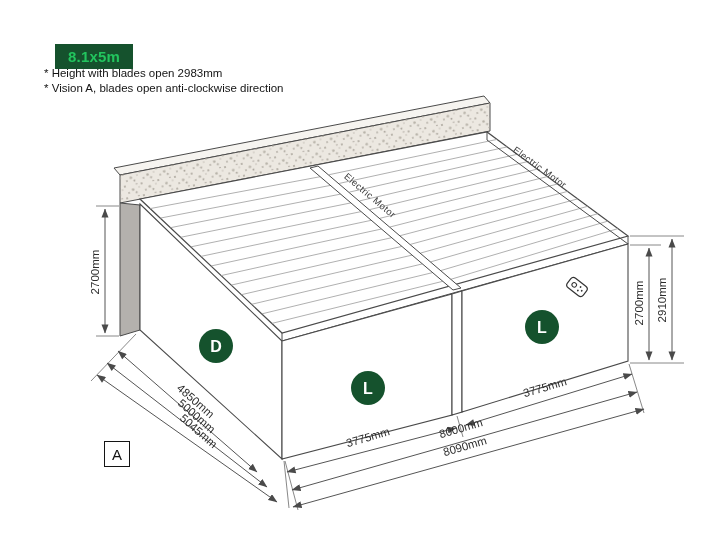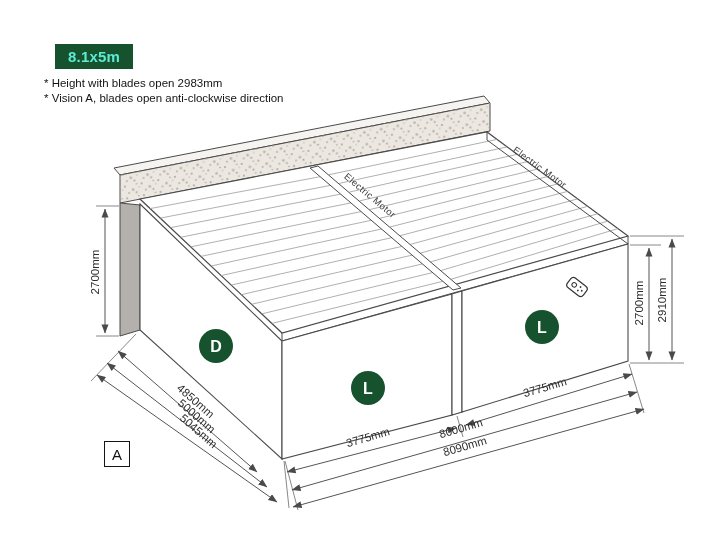--- a/index.html
+++ b/index.html
@@ -1,20 +1,20 @@
 <!DOCTYPE html>
 <html><head>
 <meta charset="utf-8">
 <style>
   html,body{margin:0;padding:0;background:#fff;}
   body{width:720px;height:554px;position:relative;font-family:"Liberation Sans",sans-serif;}
   .canvas{position:absolute;inset:0;background:#fff;overflow:hidden;}
-  .badge{position:absolute;left:55px;top:44px;background:#15522d;color:#5eead4;font-size:15px;
+  .badge{position:absolute;left:55px;top:44px;background:#15522d;color:#22c55e;font-size:15px;
          font-weight:bold;padding:4px 13px;letter-spacing:.2px;}
-  .notes{position:absolute;left:44px;top:76px;font-size:11.5px;color:#141414;line-height:15px;}
+  .notes{position:absolute;left:44px;top:66px;font-size:11.5px;color:#141414;line-height:15px;}
   .vision-box{position:absolute;left:104px;top:441px;width:24px;height:24px;border:1.6px solid #141414;
          display:flex;align-items:center;justify-content:center;font-size:15px;color:#141414;}
   svg.diagram{position:absolute;left:0;top:0;}
   .dim-label{font-size:11.5px;fill:#2d2d2d;text-anchor:middle;}
   .motor-label{font-size:9.5px;fill:#3c3c3c;text-anchor:middle;letter-spacing:.4px;}
   .panel-letter{font-size:16px;font-weight:bold;fill:#ffffff;text-anchor:middle;}
   .dline{stroke:#555;stroke-width:1;fill:none;}
   .tick{stroke:#6a6a6a;stroke-width:.8;}
   .outline{stroke:#4a4a4a;stroke-width:1.2;fill:#fff;}
   .thin{stroke:#4a4a4a;stroke-width:1;fill:none;}

